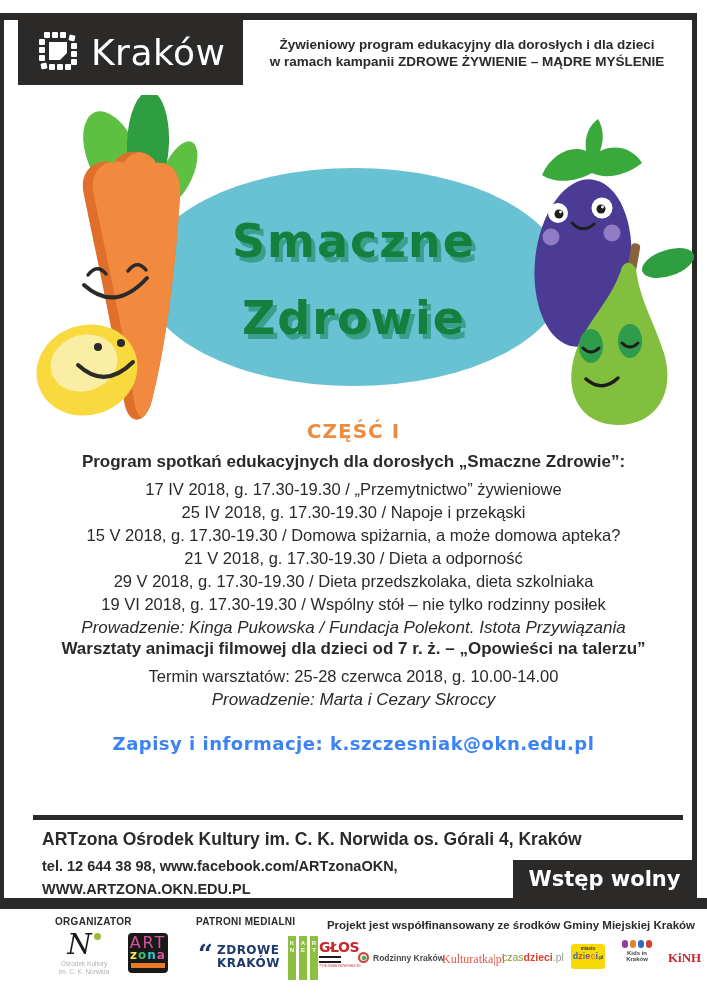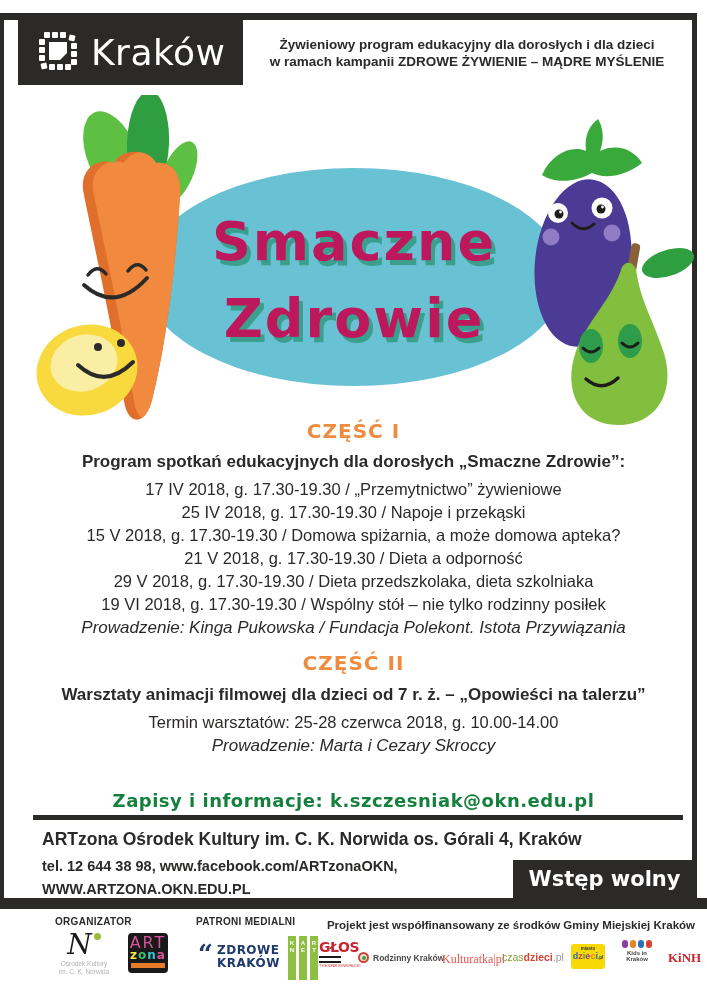--- a/index.html
+++ b/index.html
@@ -11,32 +11,32 @@
   .bottom-band{position:absolute;left:0;right:0;top:898px;height:11px;background:#2b2a29;}
   
   .krakow-block{position:absolute;left:18px;top:20px;width:225px;height:65px;background:#2b2a29;
                 display:flex;align-items:center;gap:13px;padding-left:20px;box-sizing:border-box;}
   .krakow-word{color:#fff;font-family:"DejaVu Sans",sans-serif;font-size:36px;letter-spacing:0.5px;}
   .tagline{position:absolute;left:243px;top:20px;right:16px;height:65px;display:flex;flex-direction:column;
            justify-content:center;text-align:center;font-weight:bold;font-size:13.5px;line-height:17px;}
   
   .fruits{position:absolute;left:0;top:95px;width:707px;height:345px;}
   .title{position:absolute;left:143px;top:203px;width:422px;text-align:center;
-         font-family:"DejaVu Sans",sans-serif;font-weight:bold;font-size:54px;line-height:77px;
-         color:#be185d;letter-spacing:2px;text-shadow:4px 5px 0 #3aa08d;}
+         font-family:"DejaVu Sans",sans-serif;font-weight:bold;font-size:46px;line-height:77px;
+         color:#15803d;letter-spacing:2px;text-shadow:4px 5px 0 #3aa08d;}
   
   .content{position:absolute;left:0;top:419px;width:707px;text-align:center;}
   .h-part{color:#ef8b3f;font-family:"DejaVu Sans",sans-serif;font-weight:bold;font-size:20px;
           letter-spacing:1px;line-height:24px;margin-bottom:9px;}
   .intro{font-weight:bold;font-size:17px;line-height:20px;margin-bottom:6px;}
   .sched{font-size:16.5px;line-height:23px;}
   .leader{font-style:italic;font-size:17px;line-height:23px;}
   .h-part2{margin-top:12px;margin-bottom:10px;}
   .term{font-size:16.5px;line-height:23px;}
-  .signup{margin-top:33px;color:#15803d;font-family:"DejaVu Sans",sans-serif;font-weight:bold;
+  .signup{margin-top:22px;color:#3b82f6;font-family:"DejaVu Sans",sans-serif;font-weight:bold;
           font-size:18px;letter-spacing:0.5px;}
   
   .divider{position:absolute;left:33px;top:815px;width:650px;height:5px;background:#2b2a29;}
   .address{position:absolute;left:42px;top:829px;font-size:17.5px;font-weight:bold;}
   .telfb{position:absolute;left:42px;top:858px;font-size:14.5px;font-weight:bold;}
   .www{position:absolute;left:42px;top:881px;font-size:14.5px;font-weight:bold;}
   .badge{position:absolute;left:513px;top:860px;width:183px;height:38px;background:#2b2a29;color:#fff;
          display:flex;align-items:center;justify-content:center;font-family:"DejaVu Sans",sans-serif;
          font-weight:bold;font-size:21px;}
   
@@ -177,21 +177,20 @@
 <div class="content">
   <div class="h-part">CZĘŚĆ I</div>
   <div class="intro">Program spotkań edukacyjnych dla dorosłych „Smaczne Zdrowie”:</div>
   <div class="sched">17 IV 2018, g. 17.30-19.30 / „Przemytnictwo” żywieniowe</div>
   <div class="sched">25 IV 2018, g. 17.30-19.30 / Napoje i przekąski</div>
   <div class="sched">15 V 2018, g. 17.30-19.30 / Domowa spiżarnia, a może domowa apteka?</div>
   <div class="sched">21 V 2018, g. 17.30-19.30 / Dieta a odporność</div>
   <div class="sched">29 V 2018, g. 17.30-19.30 / Dieta przedszkolaka, dieta szkolniaka</div>
   <div class="sched">19 VI 2018, g. 17.30-19.30 / Wspólny stół – nie tylko rodzinny posiłek</div>
   <div class="leader">Prowadzenie: Kinga Pukowska / Fundacja Polekont. Istota Przywiązania</div>
-  <div class="h-part h-part2">CZĘŚĆ II</div>
   <div class="intro">Warsztaty animacji filmowej dla dzieci od 7 r. ż. – „Opowieści na talerzu”</div>
   <div class="term">Termin warsztatów: 25-28 czerwca 2018, g. 10.00-14.00</div>
   <div class="leader">Prowadzenie: Marta i Cezary Skroccy</div>
   <div class="signup">Zapisy i informacje: k.szczesniak@okn.edu.pl</div>
 </div>
 
 <div class="divider"></div>
 <div class="address">ARTzona Ośrodek Kultury im. C. K. Norwida os. Górali 4, Kraków</div>
 <div class="telfb">tel. 12 644 38 98,  www.facebook.com/ARTzonaOKN,</div>
 <div class="www">WWW.ARTZONA.OKN.EDU.PL</div>

